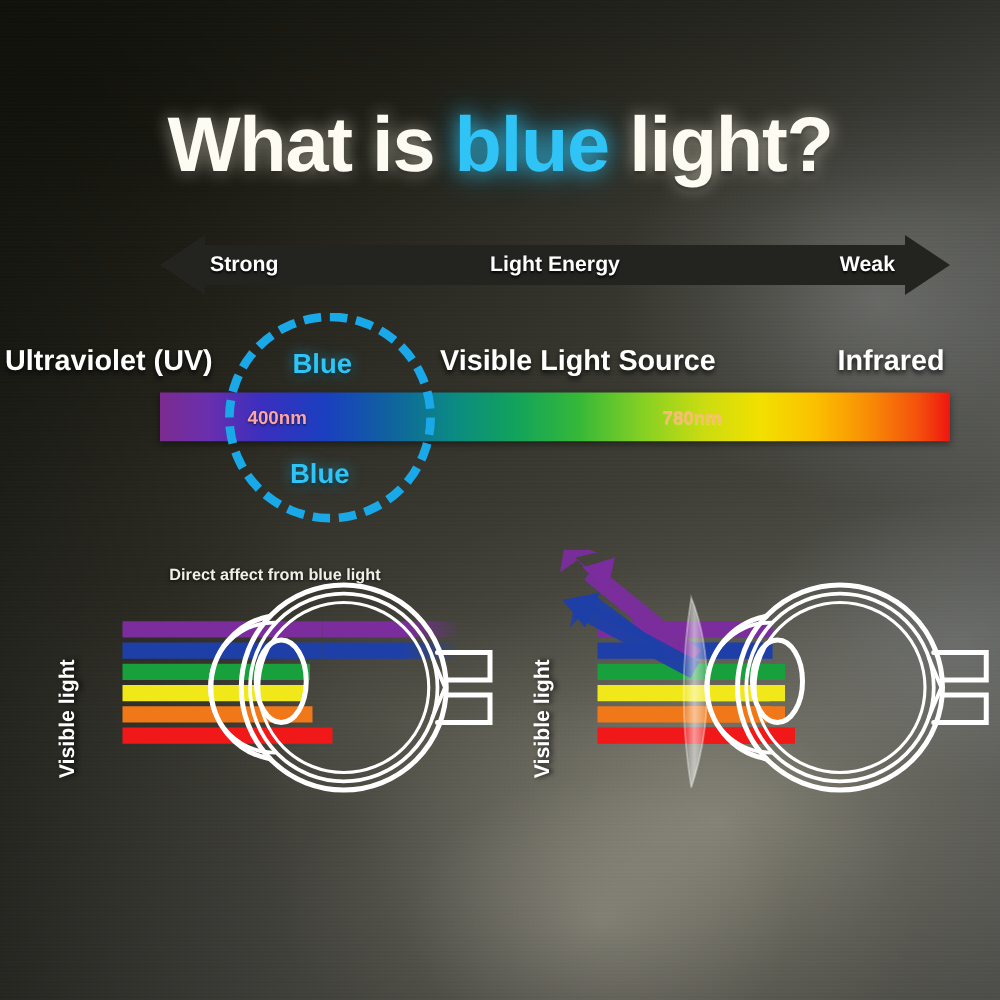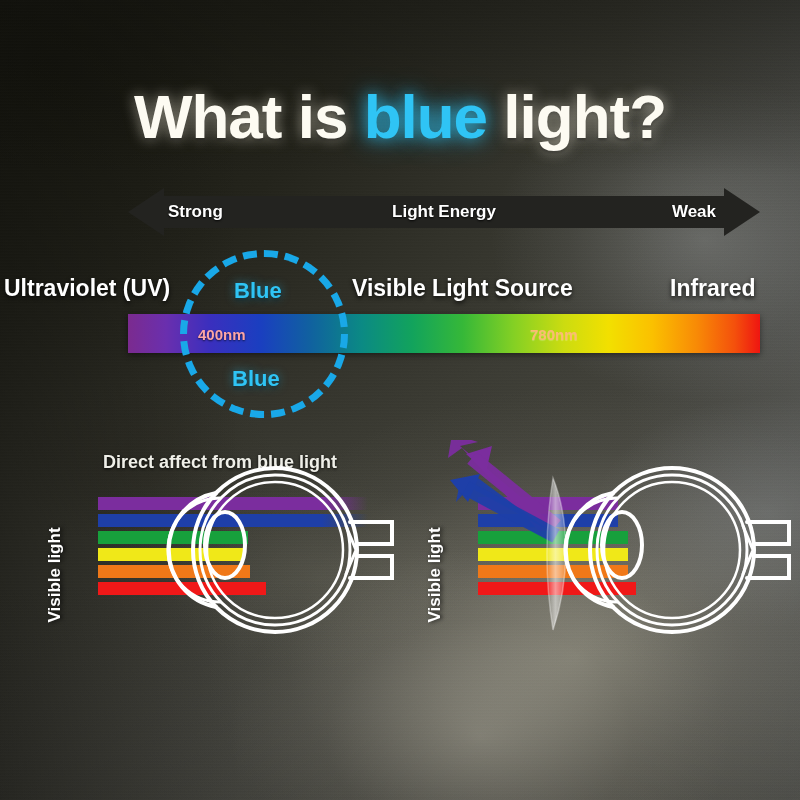--- a/index.html
+++ b/index.html
@@ -126,21 +126,21 @@
     border:7px dashed #19a8e8;border-radius:50%;
     box-sizing:border-box;
   }
 
   
   .panel{position:absolute;top:440px;width:400px;height:230px;}
   #panel-left{left:20px;}
   #panel-right{left:400px;}
   .panel-caption{
     position:absolute;top:12px;left:0;width:100%;text-align:center;
-    font-size:18px;font-weight:700;color:#efefe8;
+    font-size:13px;font-weight:700;color:#efefe8;
     text-shadow:0 1px 3px rgba(0,0,0,.85);
   }
   .vlabel{
     position:absolute;left:22px;top:60px;width:26px;height:150px;
     display:flex;align-items:center;justify-content:center;
   }
   .vlabel span{
     display:block;transform:rotate(-90deg);white-space:nowrap;
     font-size:17px;font-weight:700;color:#ffffff;
     text-shadow:0 2px 4px rgba(0,0,0,.8);

